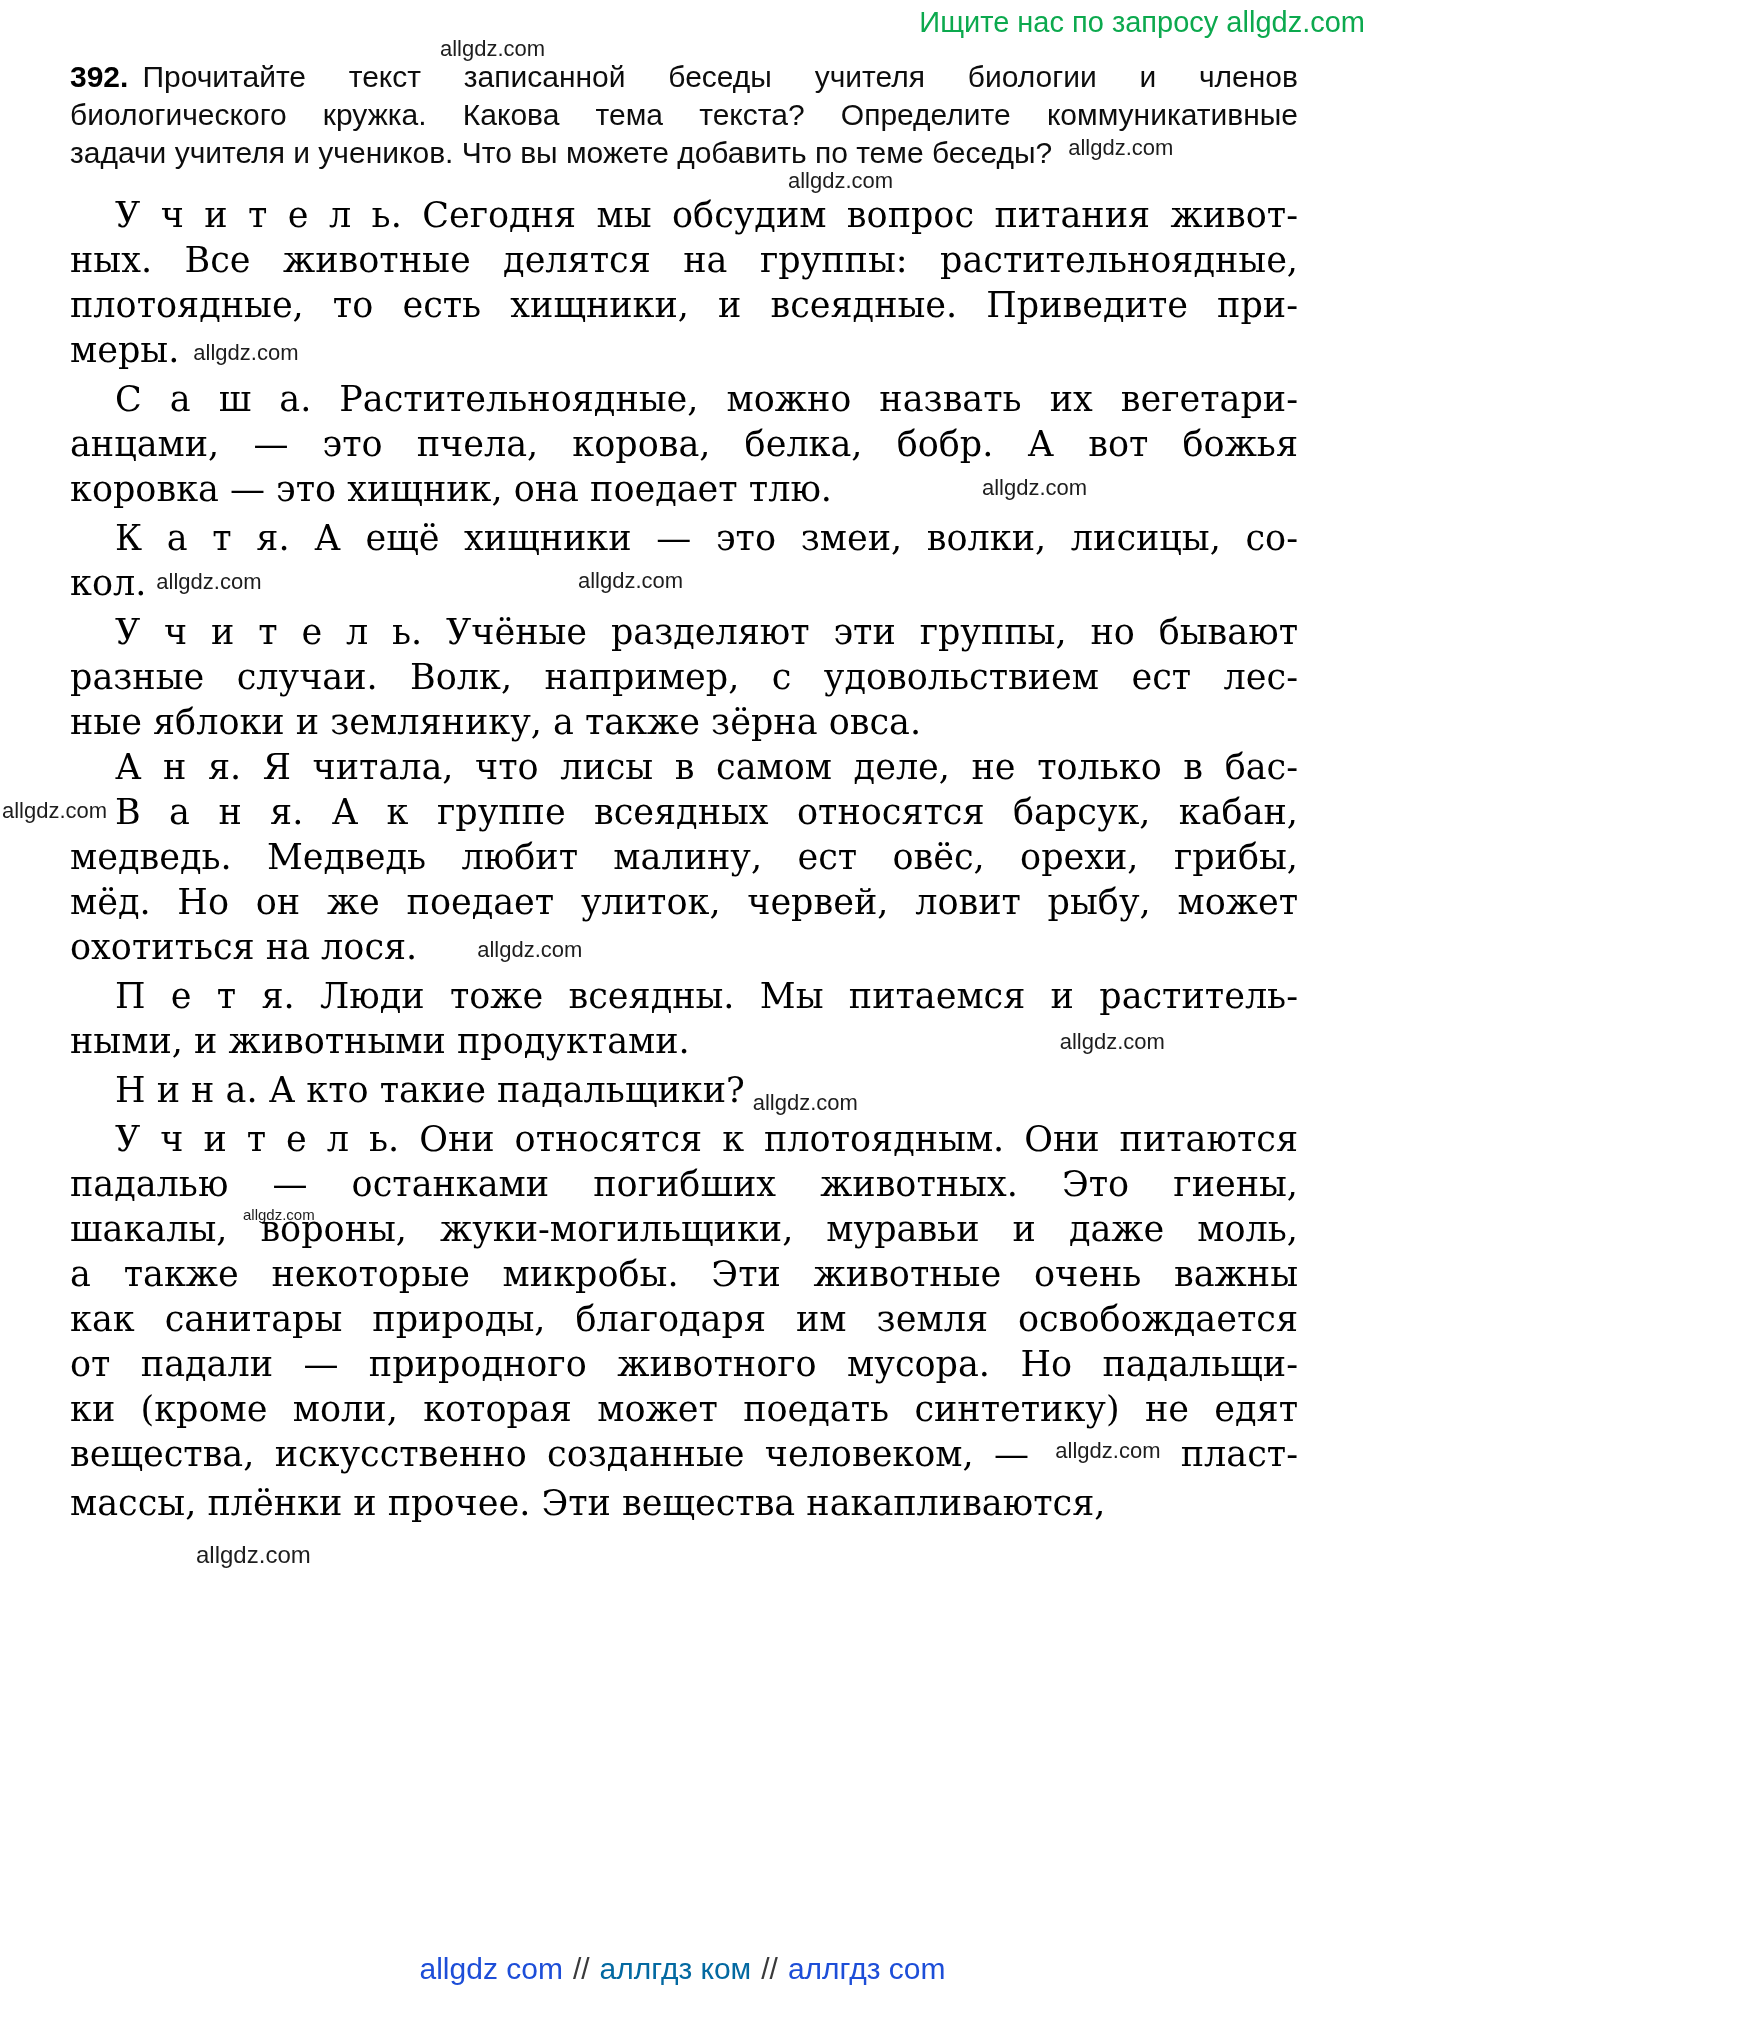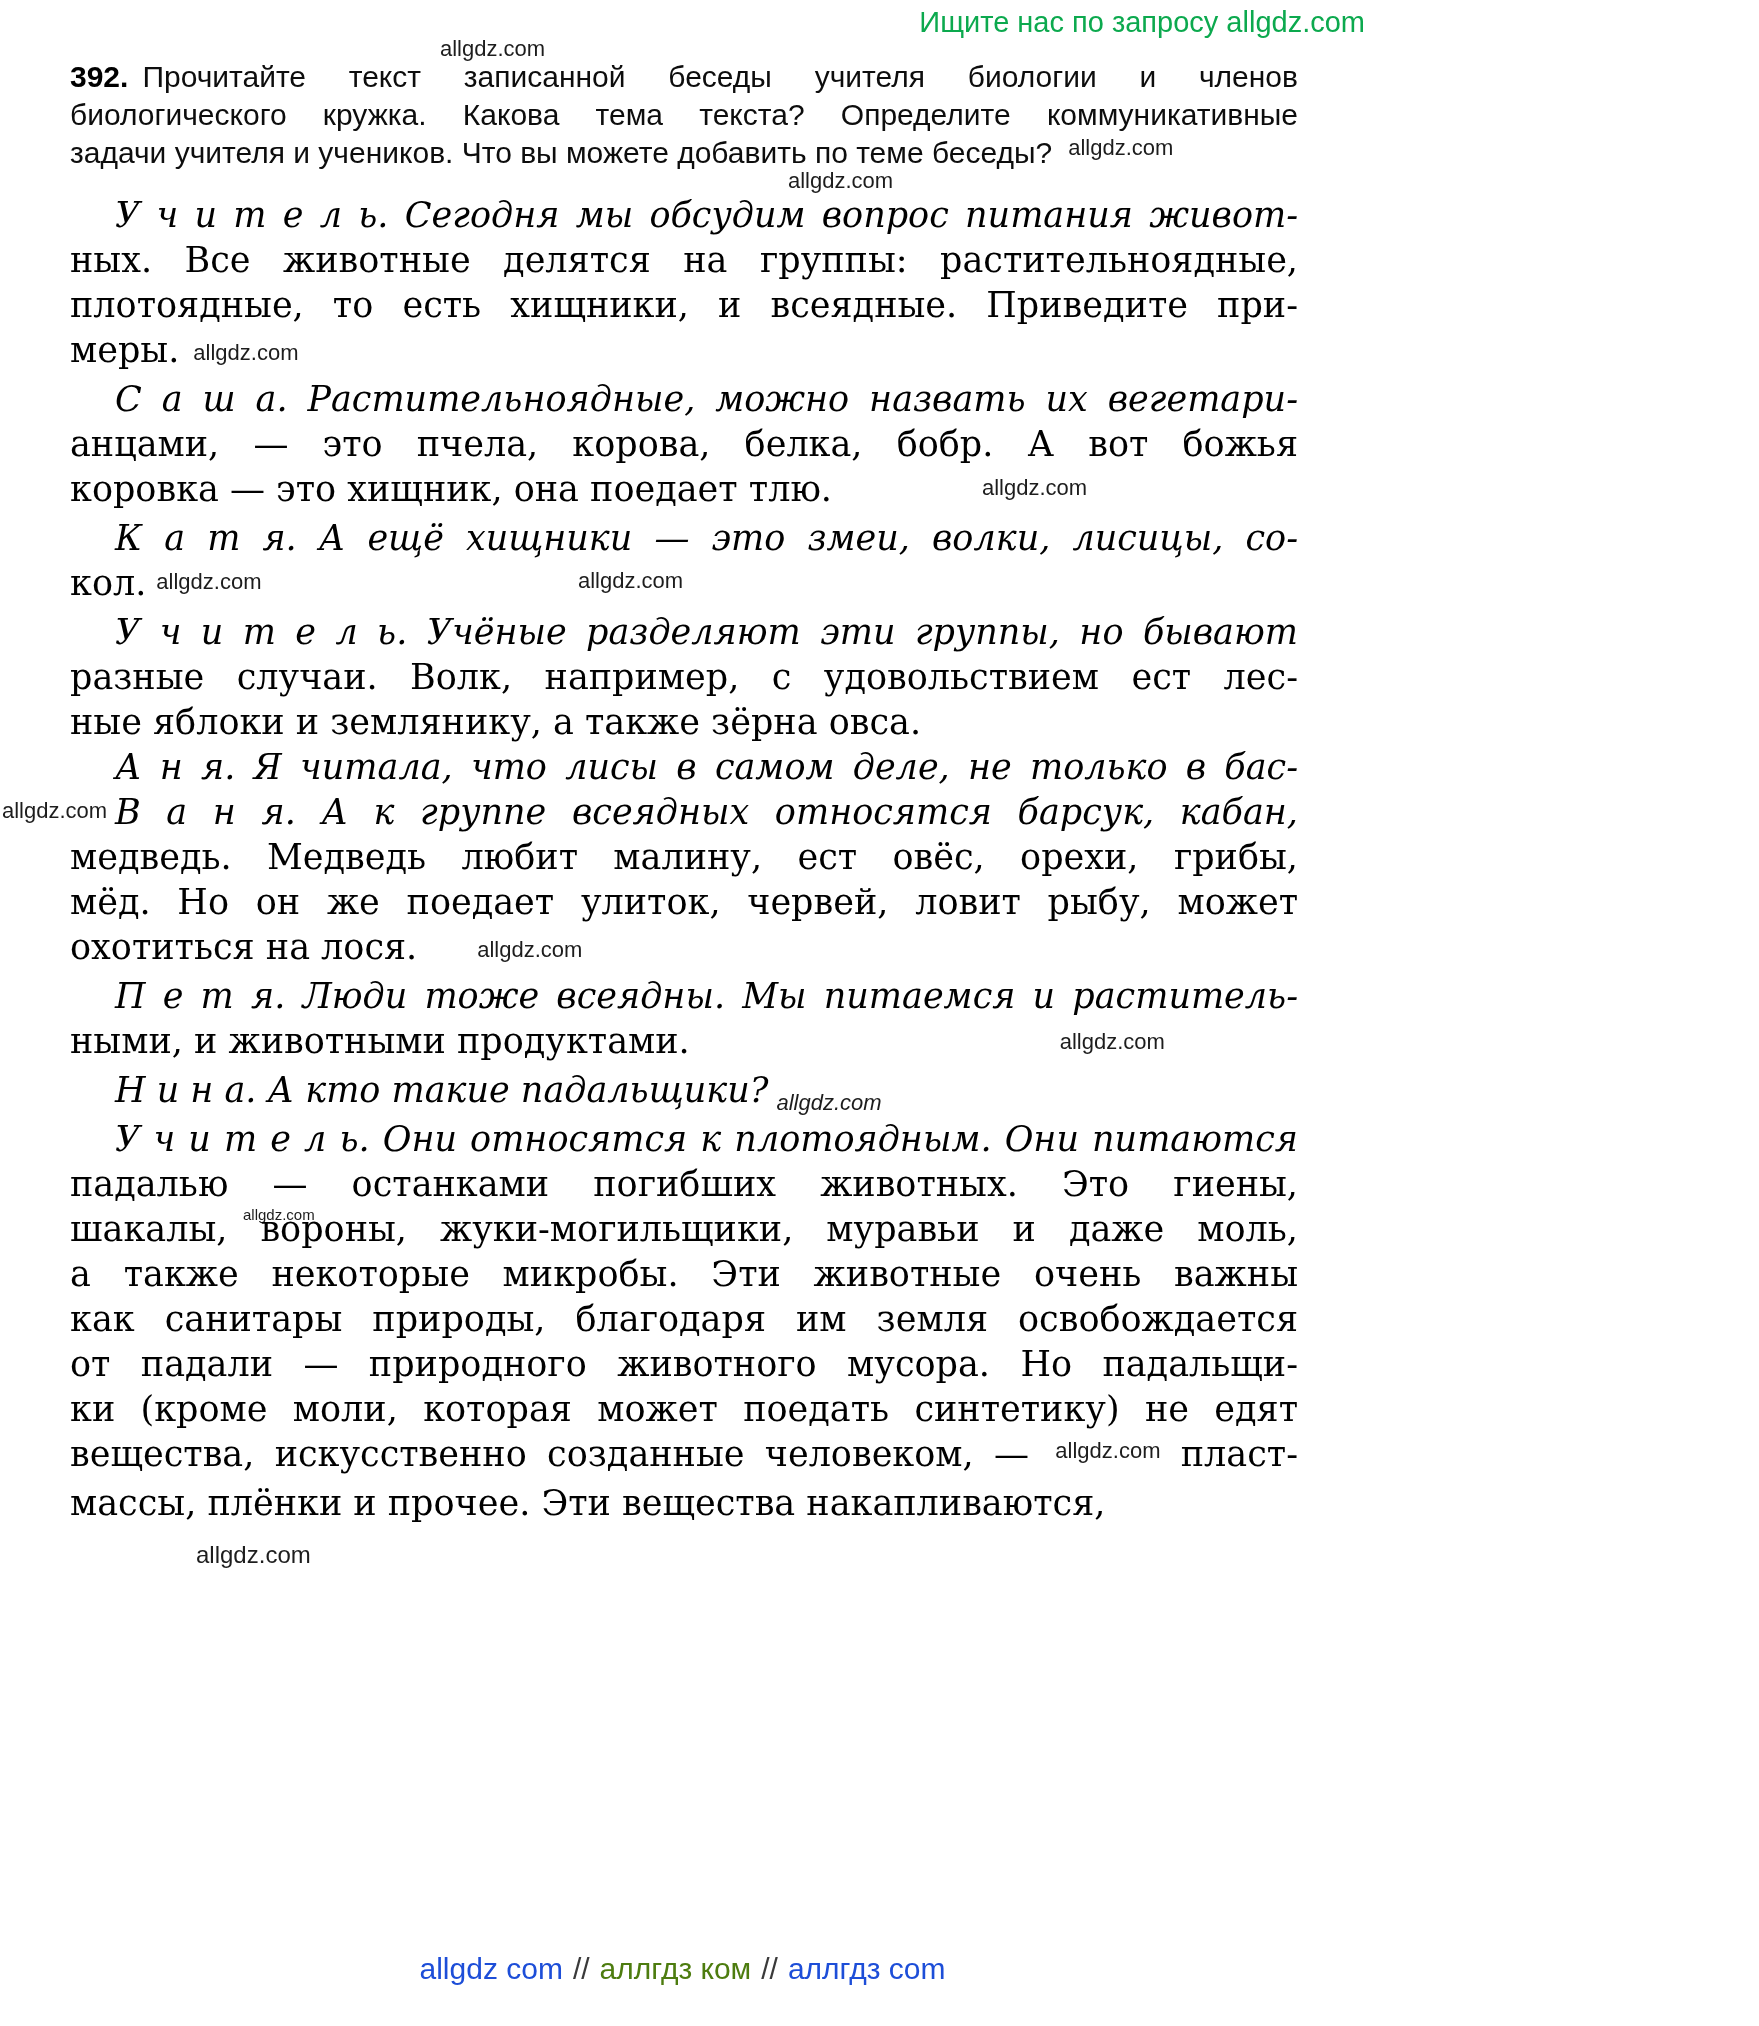--- a/index.html
+++ b/index.html
@@ -13,39 +13,39 @@
   
   .intro{position:absolute;top:58px;left:70px;width:1228px;
          font-family:"Liberation Sans",sans-serif;font-size:30px;line-height:38px;color:#0d0d0d;}
   .iline.just{text-align:justify;text-align-last:justify;}
   .num{color:#000000;font-weight:bold;margin-right:14px;}
 
   
   .dialogue{position:absolute;top:193px;left:70px;width:1228px;
             font-size:35px;line-height:45px;color:#000;}
   .dline.just{text-align:justify;text-align-last:justify;}
-  .dline.ind{text-indent:45px;font-style:italic;}
+  .dline.ind{text-indent:45px;}
 
   
   .wm{position:relative;font-family:"Liberation Sans",sans-serif;font-size:22px;
       color:#1d1d1d;white-space:nowrap;font-weight:400;}
   .wm.abs{position:absolute;}
   .ov-top{left:440px;top:36px;}
   .ov-c1{left:788px;top:168px;}
   .ov-c2{left:578px;top:568px;}
   .ov-left{left:2px;top:798px;}
   .ov-dash{left:243px;top:1206px;font-size:15px;}
   .ov-last{left:196px;top:1541px;font-size:24px;}
   .wm-raised{top:-8px;margin-left:16px;}
 
   
   .footer{position:absolute;top:1952px;left:0;width:1365px;text-align:center;
           font-family:"Liberation Sans",sans-serif;font-size:30px;}
   .f-green{color:#1d4ed8;}
-  .f-purple{color:#4d7c0f;}
+  .f-purple{color:#0369a1;}
   .f-sep{color:#3a3a3a;margin:0 10px;}
 </style>
 </head>
 <body>
 
 <div class="page">
 
   <div class="promo">Ищите нас по запросу allgdz.com</div>
 
   <span class="wm abs ov-top">allgdz.com</span>

